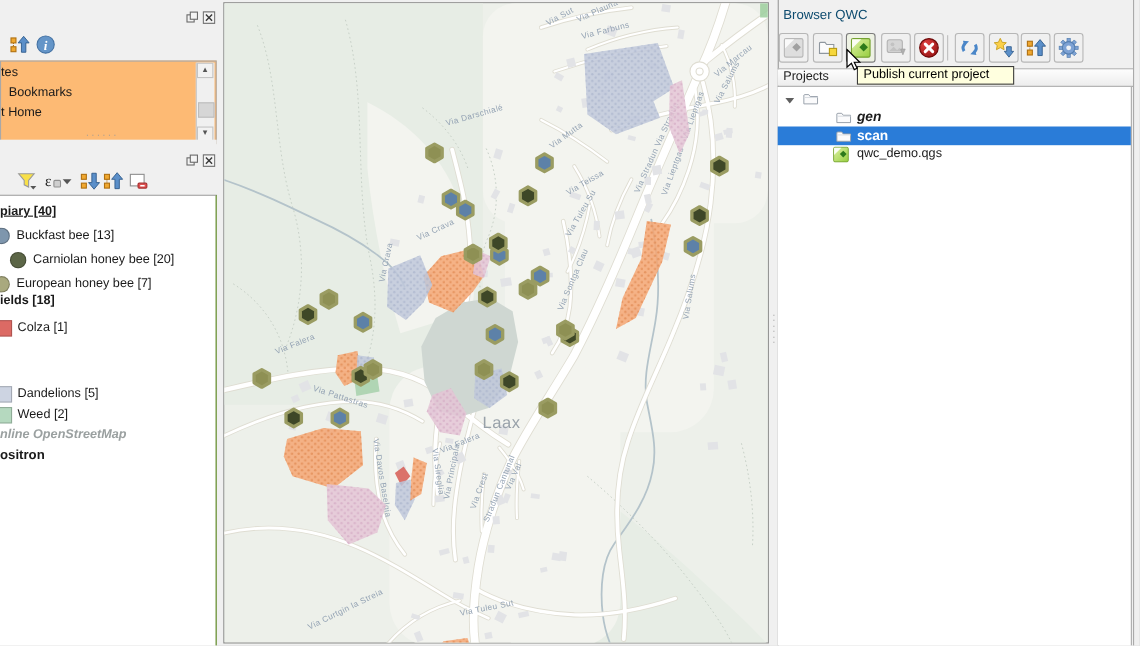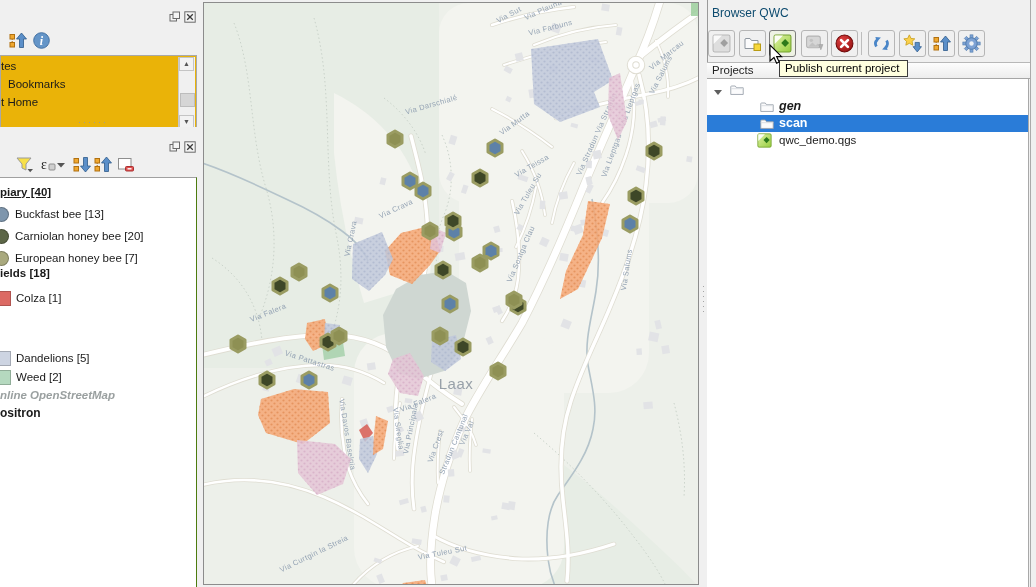--- a/index.html
+++ b/index.html
@@ -3,21 +3,21 @@
 <meta charset="utf-8">
 <style>
   html,body{margin:0;padding:0;background:#d8d8d8;}
   #screen{position:relative;width:1036px;height:587px;background:#f0f0f0;overflow:hidden;
           font-family:"Liberation Sans",sans-serif;color:#1a1a1a;}
   .abs{position:absolute;}
   
   #panel-browser{left:0;top:0;width:197px;height:120px;background:#f0f0f0;}
   #panel-layers{left:0;top:127px;width:197px;height:460px;background:#f0f0f0;}
   .win-btn{width:12px;height:12px;cursor:default;}
-  .listbox{left:0;top:55px;width:197px;height:76px;background:#eab308;border:1px solid #a8a8a8;box-sizing:border-box;}
+  .listbox{left:0;top:55px;width:197px;height:76px;background:#fdba74;border:1px solid #a8a8a8;box-sizing:border-box;}
   .list-row{position:absolute;left:0;height:17px;line-height:17px;font-size:11.5px;white-space:nowrap;}
   .vscroll{position:absolute;right:1px;top:1px;bottom:1px;width:16px;background:#f0f0f0;border-left:1px solid #c8c8c8;}
   .sbtn{position:absolute;left:0;width:15px;height:14px;background:#f2f2f2;border:1px solid #c4c4c4;box-sizing:border-box;
         font-size:7px;color:#555;text-align:center;line-height:12px;}
   .sthumb{position:absolute;left:1px;width:13px;height:12px;background:#d6d6d6;border:1px solid #bdbdbd;}
   .hsplit-dots{color:#9a9a9a;font-size:9px;letter-spacing:2px;line-height:6px;}
   .toolbar-ico{position:absolute;width:19px;height:19px;}
   
   #layers-tree{left:0;top:177px;width:197px;height:410px;background:#fff;border-top:1px solid #a0a0a0;
                border-right:1px solid #4d7c0f;box-sizing:border-box;overflow:hidden;}
@@ -39,21 +39,21 @@
   #projects-header{left:707px;top:62px;width:323px;height:17px;background:linear-gradient(#fdfdfd,#ededed);
                    border-top:1px solid #b8b8b8;border-bottom:1px solid #a6a6a6;box-sizing:border-box;
                    font-size:11.5px;line-height:15px;padding-left:5px;color:#222;}
   #qwc-tree{left:707px;top:79px;width:322px;height:508px;background:#fff;border-right:1px solid #a8a8a8;box-sizing:border-box;}
   .qrow{position:absolute;left:0;width:100%;height:17px;line-height:17px;font-size:11.5px;white-space:nowrap;}
   .qrow.sel{background:#2a7cd8;color:#fff;}
   .qrow .qico{position:absolute;top:1px;}
   .qrow .qlbl{position:absolute;top:0;}
   .qbold{font-weight:bold;font-size:12.5px;}
   #tooltip{left:779px;top:60px;background:#ffffdf;border:1px solid #3c3c3c;font-size:11.5px;
-           padding:1px 8px 2px 5px;color:#000;z-index:40;white-space:nowrap;}
+           padding:1px 22px 2px 5px;color:#000;z-index:40;white-space:nowrap;}
   #cursor{left:768px;top:44px;z-index:60;}
   #right-edge{left:1030px;top:0;width:6px;height:587px;background:#f0f0f0;border-left:1px solid #aaa;box-sizing:border-box;}
 </style>
 </head>
 <body>
 
 <div id="screen">
 
   <div id="panel-browser" class="abs">
     <span class="abs win-btn" style="left:169px;top:9px;"><svg width="12" height="12" viewBox="0 0 12 12">
@@ -101,21 +101,21 @@
 
   </div>
   <div id="layers-tree" class="abs">
       <div class="ltr" style="top: 6px; width: 197px;">
         <span class="g-bold" style="position: absolute; left: 0px; top: 0px; text-decoration: underline;">piary [40]</span>
       </div>
       <div class="ltr" style="top: 28px; width: 197px;">
         <span class="sym" style="left: -6px; width: 13px; height: 13px; border-radius: 50%; background: rgb(126, 150, 173); border: 1px solid rgba(0, 0, 0, 0.25);"></span>
         <span style="position: absolute; left: 15px; top: 0px;">Buckfast bee [13]</span>
       </div>
-      <div class="ltr" style="top: 50px; width: 238px;">
+      <div class="ltr" style="top: 50px; width: 238px; margin-left: 15px;">
         <span class="sym" style="left: -6px; width: 13px; height: 13px; border-radius: 50%; background: rgb(92, 102, 71); border: 1px solid rgba(0, 0, 0, 0.25);"></span>
         <span style="position: absolute; left: 15px; top: 0px;">Carniolan honey bee [20]</span>
       </div>
       <div class="ltr" style="top: 72px; width: 197px;">
         <span class="sym" style="left: -6px; width: 13px; height: 13px; border-radius: 50%; background: rgb(169, 169, 126); border: 1px solid rgba(0, 0, 0, 0.25);"></span>
         <span style="position: absolute; left: 15px; top: 0px;">European honey bee [7]</span>
       </div>
       <div class="ltr" style="top: 87px; width: 197px; text-align: center;">
         <span class="g-bold" style="position: absolute; left: 0px; top: 0px;">ields [18]</span>
       </div>

